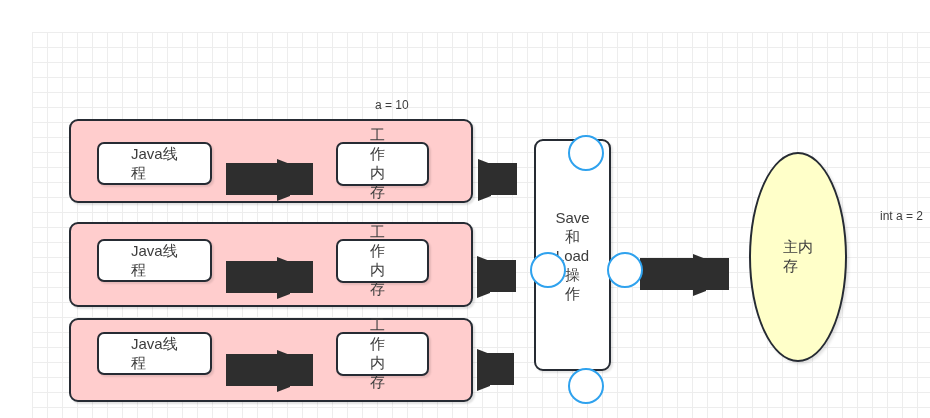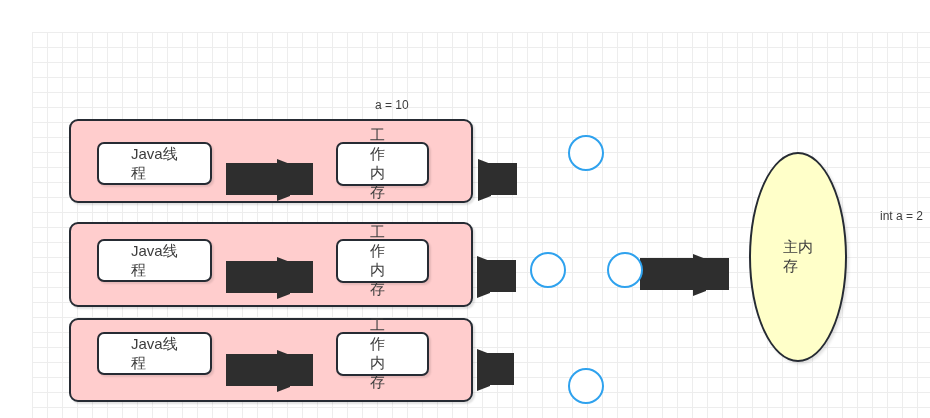--- a/index.html
+++ b/index.html
@@ -150,20 +150,23 @@
   </div>
   <div class="arrow conn2">
     <i class="shaft"></i>
     <i class="head"></i>
   </div>
   <div class="arrow conn3">
     <i class="shaft"></i>
     <i class="head"></i>
   </div>
 
+  <div class="saveload-box">Save和
+Load操
+作</div>
   <i class="handle handle-top"></i>
   <i class="handle handle-bottom"></i>
   <i class="handle handle-left"></i>
   <i class="handle handle-right"></i>
 
   <div class="arrow conn-main">
     <i class="shaft"></i>
     <i class="head"></i>
   </div>
 

